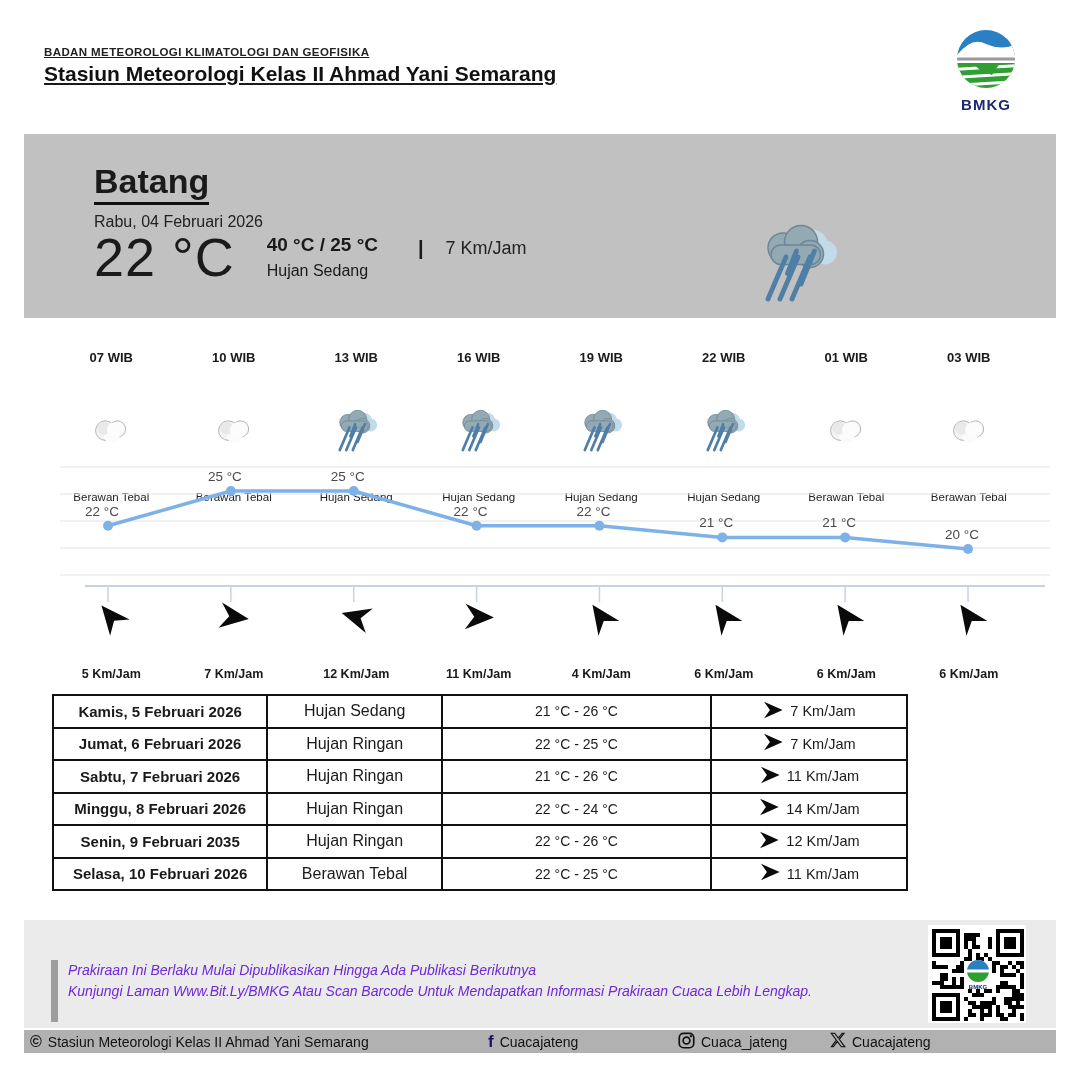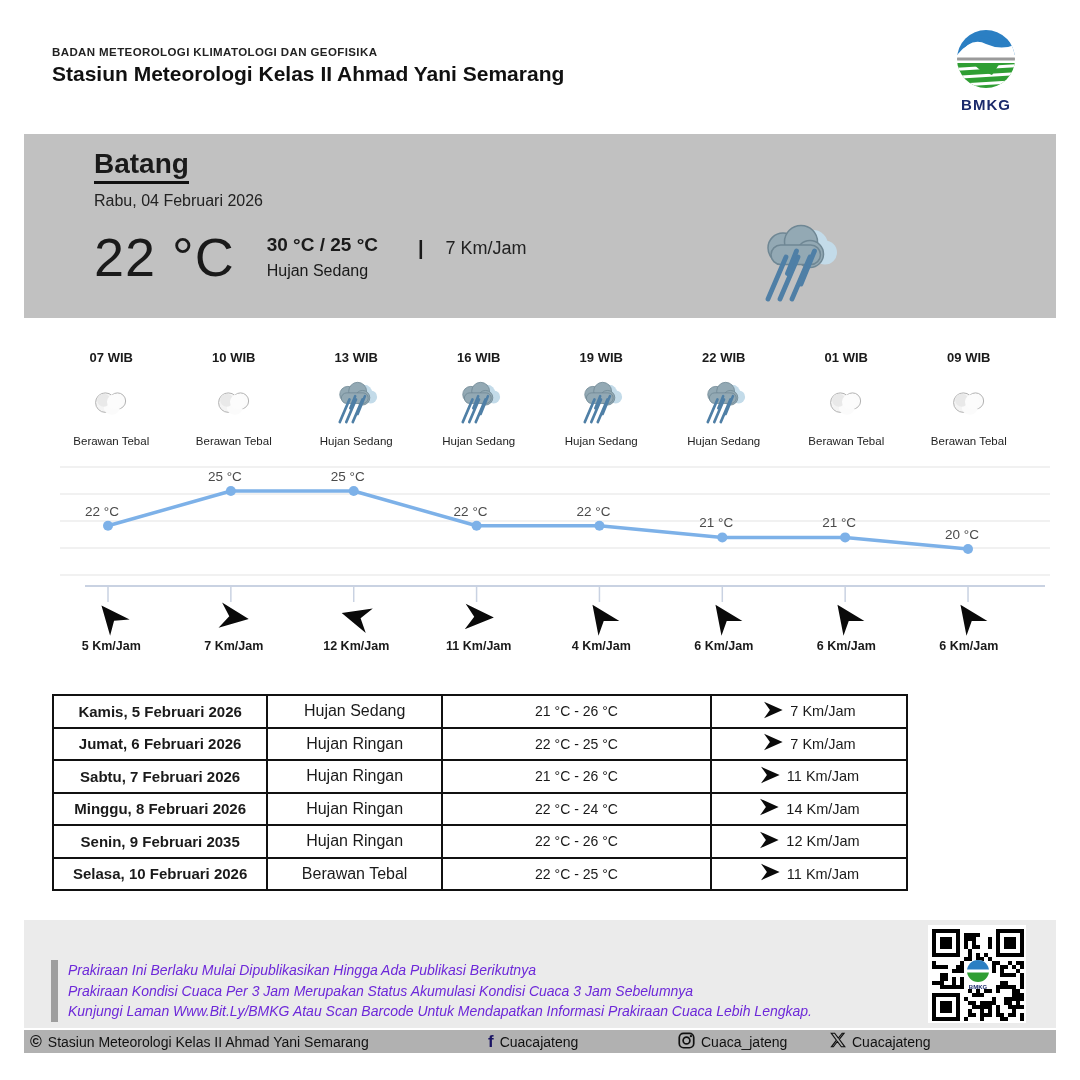--- a/index.html
+++ b/index.html
@@ -1,42 +1,42 @@
 <!DOCTYPE html>
 <html><head>
 <meta charset="utf-8">
 <style>
   * { margin:0; padding:0; box-sizing:border-box; }
   html,body { background:#fff; }
   body { font-family:"Liberation Sans", sans-serif; color:#1a1a1a; }
   .page { position:relative; width:1080px; height:1080px; background:#fff; overflow:hidden; }
 
   
-  .header { position:absolute; left:52px; top:46px; }
+  .header { position:absolute; left:44px; top:46px;text-decoration:underline; }
   .agency { font-size:11.5px; font-weight:600; letter-spacing:.4px; color:#222; }
   .station { font-size:21px; font-weight:700; margin-top:4px; color:#111; }
   .logo { position:absolute; right:58px; top:28px; width:72px; text-align:center; }
   .logo-label { font-size:15px; font-weight:800; color:#1b2a6b; letter-spacing:1px; margin-top:2px; }
 
   
   .card { position:absolute; left:24px; right:24px; top:134px; height:184px; background:#c1c1c1; }
-  .city { display:inline-block; font-size:28px; font-weight:800; border-bottom:3px solid #111; padding-bottom:1px; margin:14px 0 0 70px;text-align:center; }
+  .city { display:inline-block; font-size:34px; font-weight:800; border-bottom:3px solid #111; padding-bottom:1px; margin:28px 0 0 70px;text-align:center; }
   .cur-date { font-size:16px; margin:8px 0 0 70px; color:#222; }
   .cur-row { position:absolute; left:70px; top:92px; display:flex; align-items:center; }
   .cur-temp { font-size:54px; font-weight:400; letter-spacing:1px; }
   .cur-mid { margin-left:32px; }
   .cur-minmax { font-size:19px; font-weight:700; }
   .cur-cond { font-size:16px; margin-top:6px; }
   .cur-sep { font-size:20px; font-weight:700; margin:0 22px 18px 40px; }
   .cur-wind { font-size:18px; margin-bottom:18px; color:#222; }
   .card-icon { position:absolute; right:210px; top:78px; }
 
   
   .strip { position:absolute; left:50px; width:980px; display:flex; }
-  .slot { width:122.5px; display:flex; flex-direction:column; align-items:center; }
+  .slot { width:122.5px; display:flex; flex-direction:column; align-items:center;gap:28px; }
   .hourly { top:350px; }
   .slot-time { font-size:13px; font-weight:600; }
   .slot-icon { margin-top:8px; height:56px; display:flex; align-items:center; justify-content:center; }
   .slot-cond { font-size:11.5px; margin-top:6px; color:#222; }
 
   
   .chart { position:absolute; left:60px; top:455px; }
 
   
   .windrow { top:598px; }
@@ -102,21 +102,21 @@
     </span>
     <div class="logo-label">BMKG</div>
   </div>
 
   <div class="card">
     <div class="city">Batang</div>
     <div class="cur-date">Rabu, 04 Februari 2026</div>
     <div class="cur-row">
       <div class="cur-temp">22 °C</div>
       <div class="cur-mid">
-        <div class="cur-minmax">30 °C / 25 °C</div>
+        <div class="cur-minmax">40 °C / 25 °C</div>
         <div class="cur-cond">Hujan Sedang</div>
       </div>
       <div class="cur-sep">|</div>
       <div class="cur-wind">7 Km/Jam</div>
     </div>
     <div class="card-icon" id="card-icon"><svg width="96" height="96" viewBox="0 0 64 64">
           <g fill="#c3dbe9">
             <circle cx="42" cy="22" r="10"></circle>
             <circle cx="50" cy="27" r="8"></circle>
             <rect x="38" y="21" width="18" height="12" rx="6"></rect>
@@ -281,21 +281,21 @@
               <circle cx="40" cy="32" r="10" fill="#fbfbfb"></circle>
               <circle cx="33" cy="39" r="10" fill="#fbfbfb" stroke="none"></circle>
             </g>
             <circle cx="23" cy="31" r="8" fill="#e9e9e9"></circle>
             <circle cx="36" cy="33" r="9" fill="#fcfcfc"></circle>
           </svg>
         </div>
         <div class="slot-cond">Berawan Tebal</div>
       </div>
       <div class="slot">
-        <div class="slot-time">09 WIB</div>
+        <div class="slot-time">03 WIB</div>
         <div class="slot-icon">
           <svg width="52" height="52" viewBox="0 0 64 64">
             <g stroke="#b0b0b0" stroke-width="1.2">
               <circle cx="25" cy="34" r="12" fill="#f4f4f4"></circle>
               <circle cx="40" cy="32" r="10" fill="#fbfbfb"></circle>
               <circle cx="33" cy="39" r="10" fill="#fbfbfb" stroke="none"></circle>
             </g>
             <circle cx="23" cy="31" r="8" fill="#e9e9e9"></circle>
             <circle cx="36" cy="33" r="9" fill="#fcfcfc"></circle>
           </svg>
@@ -485,21 +485,20 @@
             </span>
           </td>
         </tr>
       </tbody>
   </table>
 
   <div class="pub">
     <div class="pub-bar"></div>
     <div class="pub-notes" id="pub-notes">
         <div>Prakiraan Ini Berlaku Mulai Dipublikasikan Hingga Ada Publikasi Berikutnya</div>
-        <div>Prakiraan Kondisi Cuaca Per 3 Jam Merupakan Status Akumulasi Kondisi Cuaca 3 Jam Sebelumnya</div>
         <div>Kunjungi Laman Www.Bit.Ly/BMKG Atau Scan Barcode Untuk Mendapatkan Informasi Prakiraan Cuaca Lebih Lengkap.</div>
       </div>
     <div class="qr" id="qr-box"><svg width="92" height="92" viewBox="0 0 92 92">
           <rect x="32" y="4" width="4" height="4" fill="#000"></rect>
           <rect x="36" y="4" width="4" height="4" fill="#000"></rect>
           <rect x="40" y="4" width="4" height="4" fill="#000"></rect>
           <rect x="44" y="4" width="4" height="4" fill="#000"></rect>
           <rect x="32" y="8" width="4" height="4" fill="#000"></rect>
           <rect x="36" y="8" width="4" height="4" fill="#000"></rect>
           <rect x="40" y="8" width="4" height="4" fill="#000"></rect>

